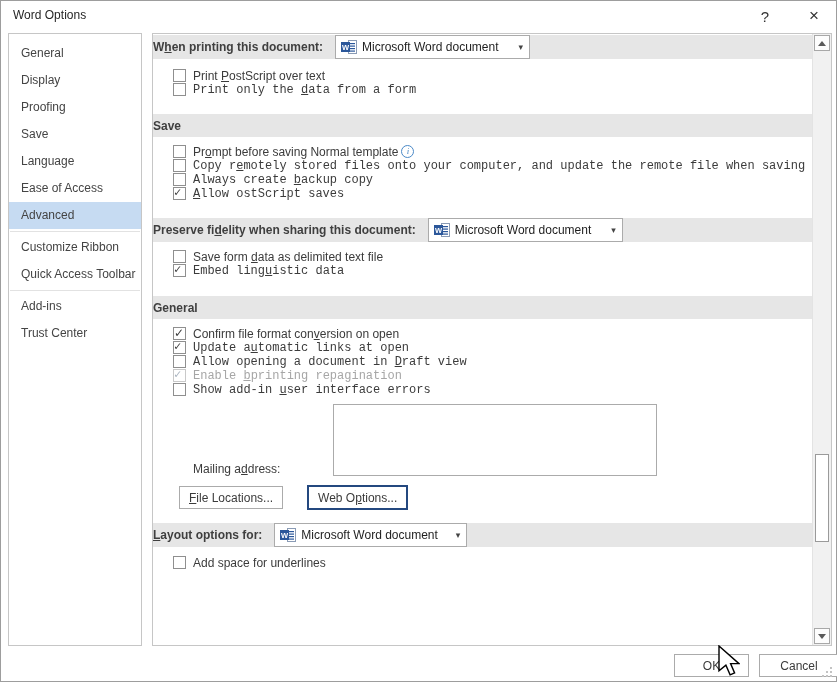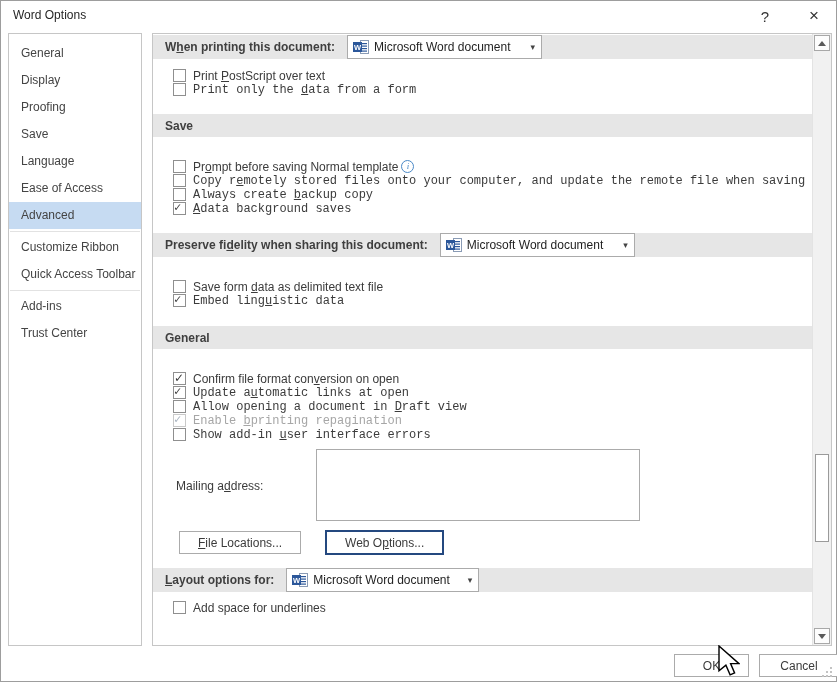--- a/index.html
+++ b/index.html
@@ -20,25 +20,25 @@
   
   .sidebar{position:absolute;left:7px;top:32px;width:134px;height:613px;border:1px solid #c6c6c6;background:#fff;box-sizing:border-box;padding-top:6px;}
   .side-item{height:27px;line-height:27px;padding-left:12px;color:#444;}
   .side-item.selected{background:var(--sidebar-selection,#c6dbf2);}
   .side-sep{height:1px;background:#e2e2e2;margin:2px 1px;}
 
   
   .content{position:absolute;left:151px;top:32px;width:680px;height:613px;border:1px solid #c6c6c6;background:#fff;box-sizing:border-box;overflow:hidden;}
   .content-inner{position:absolute;left:0;top:0;right:19px;bottom:0;overflow:hidden;}
 
-  .bar{height:24px;background:var(--section-header-bg,#e6e6e6);display:flex;align-items:center;padding-left:12px;font-weight:700;color:#3f3f3f;}
+  .bar{height:24px;background:var(--section-header-bg,#e6e6e6);display:flex;align-items:center;font-weight:700;color:#3f3f3f;}
   .bar.plain{height:23px;}
   .bar .lbl{white-space:pre;}
   .mt1{margin-top:1px;}.mt8{margin-top:0;font-family:Liberation Mono, monospace;}.mt9{margin-top:9px;}.mt10{margin-top:10px;}
-  .mt11{margin-top:23px;}.mt13{margin-top:13px;}.mt17{margin-top:17px;}.mt18{margin-top:18px;}.mt7{margin-top:7px;}
+  .mt11{margin-top:8px;}.mt13{margin-top:13px;}.mt17{margin-top:17px;}.mt18{margin-top:18px;}.mt7{margin-top:7px;}
 
   .chk-row{display:flex;align-items:flex-start;margin-left:20px;height:14px;color:#3b3b3b;}
   .lbl{white-space:pre;}
   .u{text-decoration:underline;}
   .cb{width:13px;height:13px;box-sizing:border-box;border:1px solid #8f8f8f;background:#fff;margin-right:7px;position:relative;flex:none;}
   .cb.checked::after{content:"\2713";position:absolute;left:0px;top:-1px;font-size:12px;line-height:13px;color:#3c3c3c;}
   .chk-row.disabled .cb{border-color:#c9c9c9;}
   .chk-row.disabled .cb.checked::after{color:#a8b3bf;}
   .chk-row.disabled .lbl{color:var(--disabled-text,#a6a6a6);}
 
@@ -47,28 +47,28 @@
     font-family:"Liberation Serif",serif;font-style:italic;flex:none;}
   .info::after{content:"i";}
 
   .dd{display:flex;align-items:center;height:24px;box-sizing:border-box;background:#fff;border:1px solid #ababab;
     padding:0 6px 0 5px;margin-left:12px;width:195px;flex:none;font-weight:400;color:#1e1e1e;}
   .dd-icon{margin-right:5px;flex:none;}
   .dd-label{flex:1;white-space:nowrap;}
   .dd-arrow{font-size:9px;color:#444;margin-left:4px;}
   .dd.w193{width:193px;}
 
-  .mail-row{display:flex;align-items:center;margin-left:23px;gap:45px;}
+  .mail-row{display:flex;align-items:flex-end;margin-left:40px;gap:45px;}
   .mail-lbl{width:95px;padding-top:1px;color:#3b3b3b;flex:none;}
   .mail-box{width:324px;height:72px;box-sizing:border-box;border:1px solid #ababab;resize:none;
     font-family:"Liberation Sans",sans-serif;font-size:12px;outline:none;padding:2px 4px;}
 
   .btn-row{display:flex;align-items:center;margin-left:26px;height:25px;}
   .btn{height:23px;box-sizing:border-box;background:#fff;border:1px solid #ababab;color:#3b3b3b;
-    font-family:"Liberation Sans",sans-serif;font-size:12px;padding:0 18px;white-space:pre;}
+    font-family:"Liberation Sans",sans-serif;font-size:12px;padding:0 9px;white-space:pre;}
   .btn.focus{height:25px;border:2px solid var(--focus-border,#24487f);margin-left:24px;}
 
   
   .scrollbar{position:absolute;top:0;right:0;bottom:0;width:19px;background:#f1f1f1;border-left:1px solid #e3e3e3;box-sizing:border-box;}
   .sb-btn{position:absolute;left:1px;right:1px;height:16px;background:#fdfdfd;border:1px solid #a8a8a8;box-sizing:border-box;
     display:flex;align-items:center;justify-content:center;}
   .sb-up{top:1px;}
   .sb-down{bottom:1px;}
   .tri-up{width:0;height:0;border-left:4px solid transparent;border-right:4px solid transparent;border-bottom:5px solid #5a5a5a;}
   .tri-down{width:0;height:0;border-left:4px solid transparent;border-right:4px solid transparent;border-top:5px solid #5a5a5a;}
@@ -148,21 +148,21 @@
       <div class="chk-row mt8">
         <span class="cb"></span>
         <span class="lbl"><span>Copy r</span><span class="u">e</span><span>motely stored files onto your computer, and update the remote file when saving</span></span>
       </div>
       <div class="chk-row mt8">
         <span class="cb"></span>
         <span class="lbl"><span>Always create </span><span class="u">b</span><span>ackup copy</span></span>
       </div>
       <div class="chk-row mt8">
         <span class="cb checked"></span>
-        <span class="lbl"><span></span><span class="u">A</span><span>data background saves</span></span>
+        <span class="lbl"><span></span><span class="u">A</span><span>llow ostScript saves</span></span>
       </div>
 
       <div class="bar mt17">
         <span class="lbl"><span>Preserve fi</span><span class="u">d</span><span>elity when sharing this document:</span></span>
         <div class="dd">
           <svg class="dd-icon" width="16" height="14" viewBox="0 0 16 14">
             <rect x="7.5" y="0.5" width="8" height="13" fill="#fff" stroke="#8a9bb5"></rect>
             <rect x="9" y="3" width="5" height="1.2" fill="#2b579a"></rect>
               <rect x="9" y="5.5" width="5" height="1.2" fill="#2b579a"></rect>
               <rect x="9" y="8" width="5" height="1.2" fill="#2b579a"></rect>

